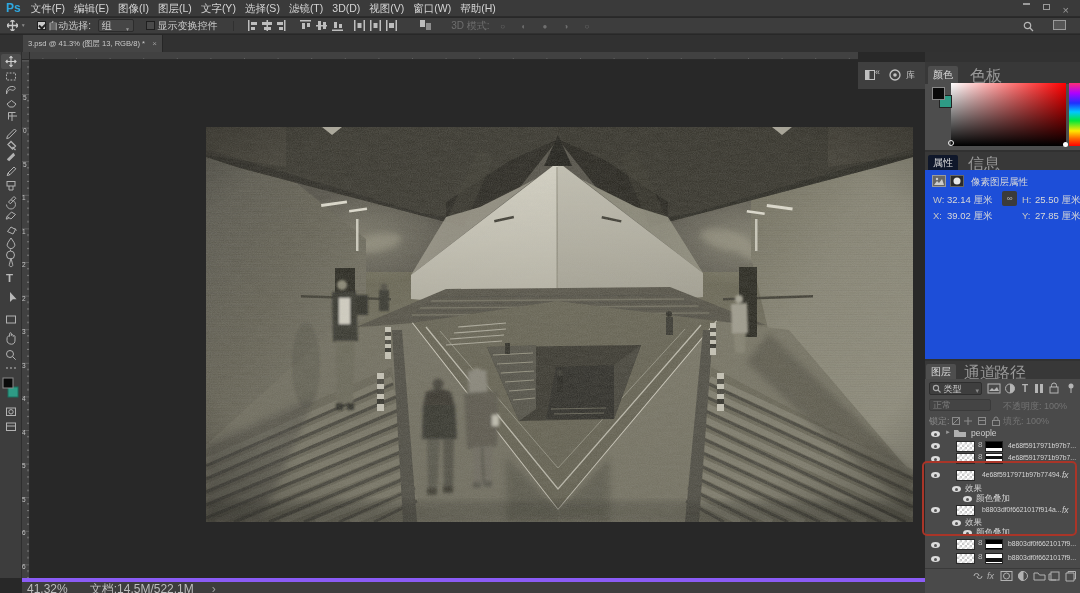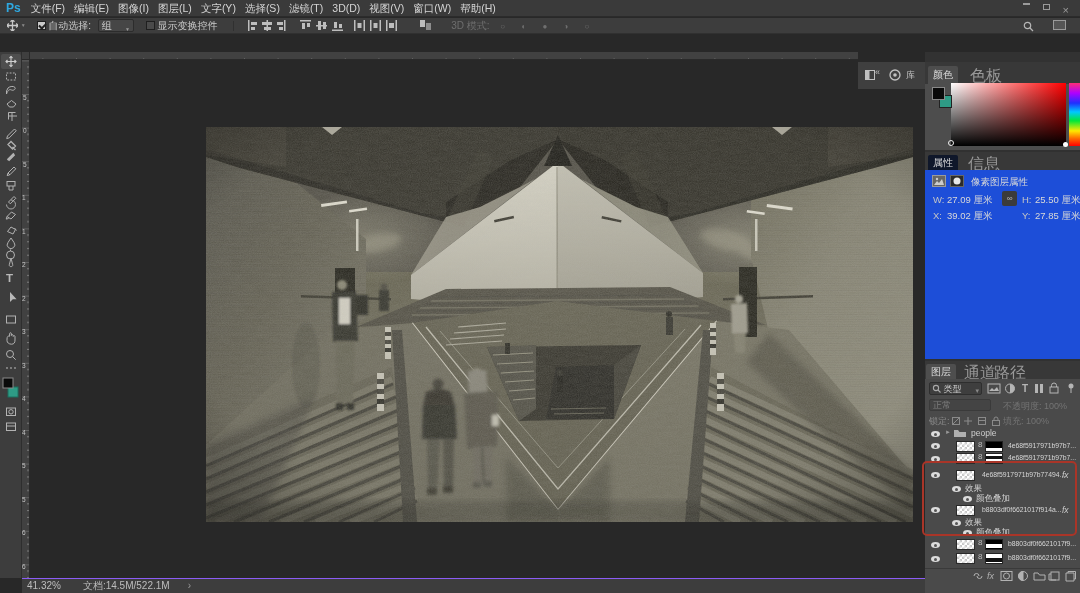--- a/index.html
+++ b/index.html
@@ -25,21 +25,21 @@
 #doctab .x{color:#9a9a9a;margin-left:5px;font-size:8px}
 
 #hruler{left:22px;top:52px;width:836px;height:8px;background:#414141;border-bottom:1px solid #2a2a2a;overflow:hidden}
 #vruler{left:22px;top:60px;width:8px;height:518px;background:#414141;border-right:1px solid #2a2a2a;overflow:hidden}
 
 #toolbar{left:0;top:52px;width:22px;height:526px;background:#3d3d3d;border-right:1px solid #2e2e2e}
 
 #canvasarea{left:30px;top:60px;width:828px;height:518px;background:#282828}
 #psimage{left:206px;top:127px;width:707px;height:395px;filter:blur(0.45px)}
 
-#statusbar{left:22px;top:578px;width:903px;height:15px;background:#3d3d3d;border-top:1px solid #8b5cf6;color:#bdbdbd;font-size:10px;line-height:14px}
+#statusbar{left:22px;top:578px;width:903px;height:15px;background:#3d3d3d;border-top:4px solid #8b5cf6;color:#bdbdbd;font-size:12px;line-height:14px}
 
 #dock{left:925px;top:52px;width:155px;height:541px;background:#3c3c3c}
 .ptabrow{position:absolute;left:0;width:155px;height:18px;background:#383838}
 .ptab{position:absolute;top:3px;height:15px;background:#4d4d4d;color:#dcdcdc;font-size:10px;line-height:15px;padding:0 5px;border-radius:2px 2px 0 0}
 .ptab2{position:absolute;top:3px;color:#989898;font-size:16px;line-height:15px}
 .eye{position:absolute;width:9px;height:6px;background:#dcdcdc;border-radius:50%}
 .eye:after{content:"";position:absolute;left:3px;top:1.5px;width:3px;height:3px;background:#555;border-radius:50%}
 .checker{background-color:#fff;background-image:linear-gradient(45deg,#c8c8c8 25%,transparent 25%,transparent 75%,#c8c8c8 75%),linear-gradient(45deg,#c8c8c8 25%,transparent 25%,transparent 75%,#c8c8c8 75%);background-size:5px 5px;background-position:0 0,2.5px 2.5px;border:1px solid #2a2a2a}
 #redbox{left:922px;top:461px;width:155px;height:75px;border:2.5px solid #a93528;border-radius:5px;z-index:50}
 .lname{font-size:6.8px;color:#d6d6d6;white-space:nowrap}
@@ -119,20 +119,23 @@
       </svg>
     <span class="dim" style="margin-left:16px">3D 模式:</span>
     <span class="dim" style="margin-left:8px;letter-spacing:7px;font-size:8px">○ ◐ ● ◑ ○</span>
     <svg style="position:absolute;right:46px;top:3px" width="11" height="11">
         <circle cx="4.5" cy="4.5" r="3.2" fill="none" stroke="#b5b5b5" stroke-width="1.2"></circle>
         <path d="M7 7l3 3" stroke="#b5b5b5" stroke-width="1.2"></path>
       </svg>
     <span style="position:absolute;right:14px;top:2px;width:13px;height:10px;border:1px solid #9a9a9a;background:#555"></span>
   </div>
 
+  <div id="tabbar" class="abs">
+      <div id="doctab">3.psd @ 41.3% (图层 13, RGB/8) * <span class="x">×</span></div>
+    </div>
 
   <div id="hruler" class="abs">
   <svg width="836" height="8">
     <defs>
       <pattern id="tickh" width="33.6" height="8" patternUnits="userSpaceOnUse" x="20.4">
         <path d="M0 0v8M6.72 5v3M13.44 5v3M20.16 5v3M26.88 5v3" stroke="#8f8f8f" stroke-width="0.8"></path>
       </pattern>
       <pattern id="striae" width="7" height="2.4" patternUnits="userSpaceOnUse">
         <path d="M0 0.4h7" stroke="#000" stroke-opacity="0.055" stroke-width="0.7"></path>
         <path d="M0 1.6h7" stroke="#fff" stroke-opacity="0.025" stroke-width="0.5"></path>
@@ -585,21 +588,21 @@
     <div class="abs" style="left:0;top:118px;width:155px;height:189px;background:#1d4ed8;color:#d8d8d8;font-size:9.5px;white-space:nowrap">
       <span class="abs" style="left:7px;top:5px;width:14px;height:12px;border:1px solid #9a9a9a;background:#666"><svg width="12" height="10">
             <path d="M1 9l3-4 2 2 3-4 2 6z" fill="#ccc"></path>
             <circle cx="4" cy="3" r="1.2" fill="#ccc"></circle>
           </svg></span>
       <span class="abs" style="left:25px;top:5px;width:14px;height:12px;background:#2b2b2b;border:1px solid #666"><svg width="12" height="10">
             <circle cx="6" cy="5" r="3.5" fill="#e8e8e8"></circle>
           </svg></span>
       <span class="abs" style="left:46px;top:6px">像素图层属性</span>
       <span class="abs" style="left:8px;top:24px;color:#c5c5c5">W:</span>
-        <span class="abs" style="left:22px;top:24px">27.09 厘米</span>
+        <span class="abs" style="left:22px;top:24px">32.14 厘米</span>
       <span class="abs" style="left:77px;top:21px;width:15px;height:15px;background:#3b3b3b;border-radius:2px;text-align:center;line-height:15px;font-size:8px;color:#bbb">∞</span>
       <span class="abs" style="left:97px;top:24px;color:#c5c5c5">H:</span>
         <span class="abs" style="left:110px;top:24px">25.50 厘米</span>
       <span class="abs" style="left:8px;top:40px;color:#c5c5c5">X:</span>
         <span class="abs" style="left:22px;top:40px">39.02 厘米</span>
       <span class="abs" style="left:97px;top:40px;color:#c5c5c5">Y:</span>
         <span class="abs" style="left:110px;top:40px">27.85 厘米</span>
     </div>
 
     <div class="abs" style="left:0;top:307px;width:155px;height:2px;background:#313131"></div>

